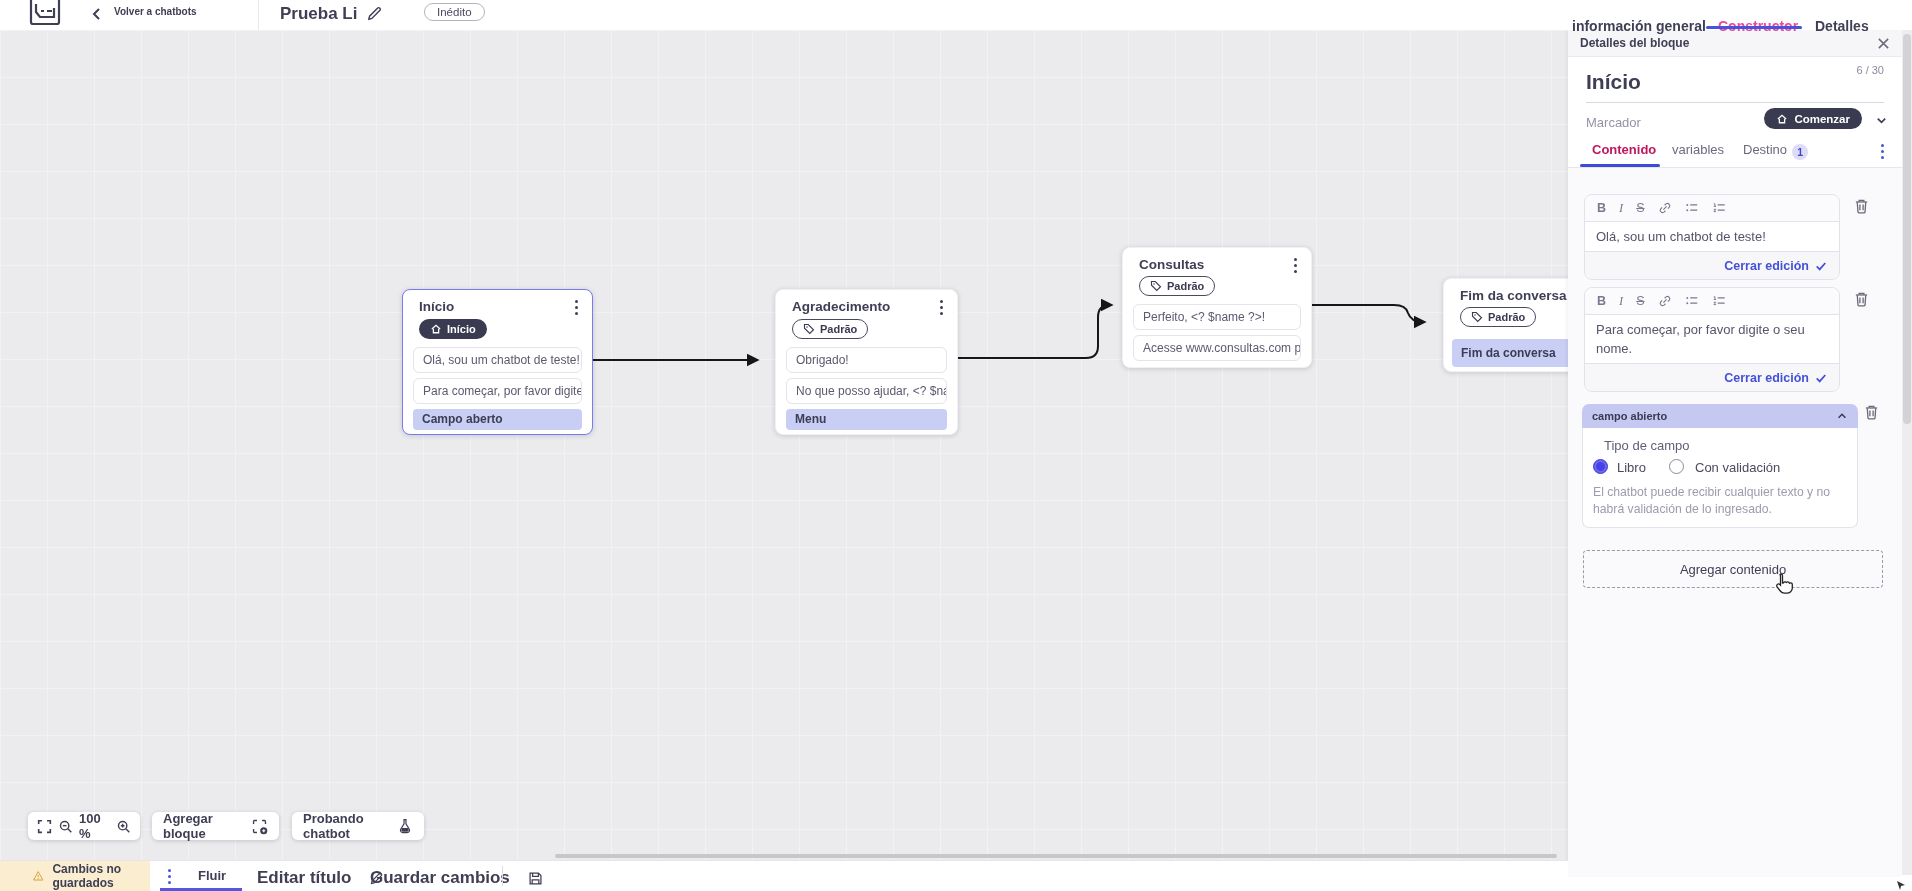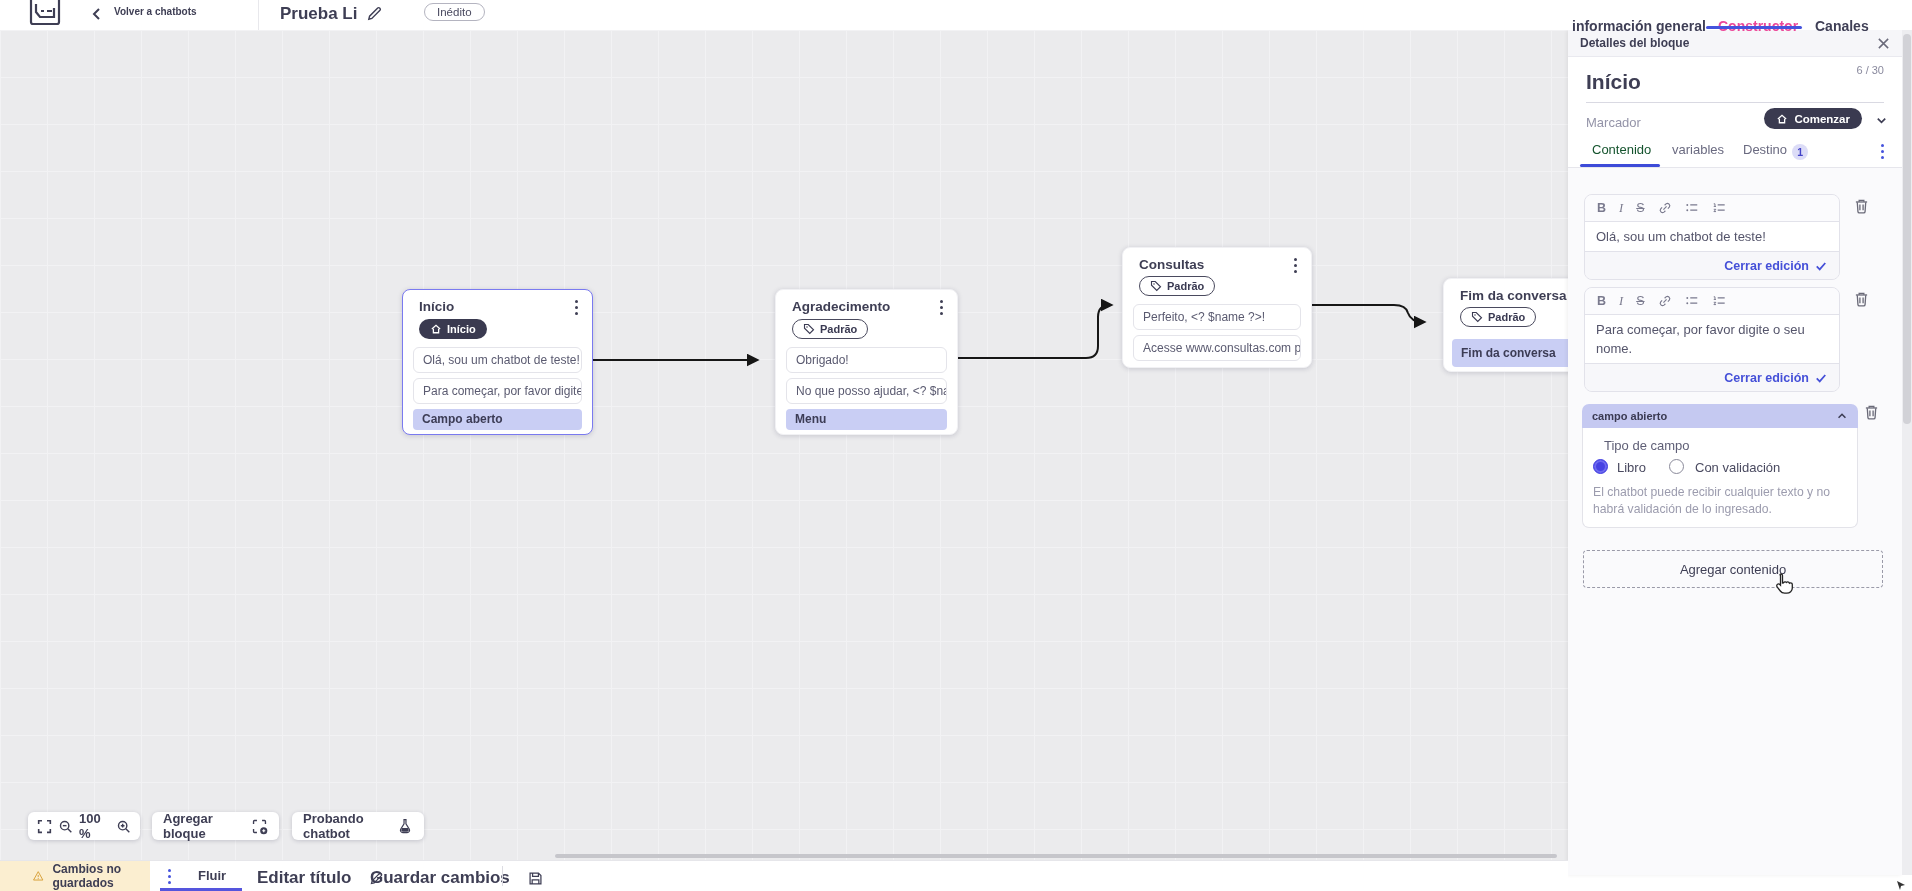--- a/index.html
+++ b/index.html
@@ -46,21 +46,21 @@
   .panel-band-title { font-size:12px; font-weight:700; color:#3e3e54; }
   .block-name { position:absolute; left:18px; top:40px; font-size:21px; font-weight:600; color:#3e3e54; }
   .name-counter { position:absolute; right:18px; top:34px; font-size:11px; color:#8a8a9e; }
   .name-underline { position:absolute; left:18px; right:18px; top:72px; height:1px; background:#d9d9e2; }
   .marker-label { position:absolute; left:18px; top:85px; font-size:13px; color:#9494a8; }
   .marker-pill { position:absolute; right:40px; top:78px; display:inline-flex; align-items:center; gap:6px; background:#3a3a50; color:#fff; border-radius:999px; padding:0 12px; height:21px; font-size:11.5px; font-weight:700; cursor:pointer; }
   .marker-chevron { position:absolute; right:14px; top:83px; cursor:pointer; }
 
   .panel-tabs { position:absolute; left:0; top:104px; width:334px; height:34px; border-bottom:1px solid #e6e6ec; background:#fff; }
   .p-tab { position:absolute; top:8px; font-size:13px; color:#6a6a80; cursor:pointer; white-space:nowrap; }
-  .p-tab.active { color:#14532d; font-weight:400; }
+  .p-tab.active { color:#be185d; font-weight:700; }
   .p-tab-underline { position:absolute; left:12px; bottom:0; width:80px; height:3px; background:#3d4bd8; border-radius:2px; }
   .dest-badge { display:inline-block; margin-left:5px; width:16px; height:16px; line-height:16px; text-align:center; border-radius:50%; background:#dcdcf7; color:#4443c8; font-size:10.5px; font-weight:700; vertical-align:-2px; }
 
   #panel-content { position:absolute; left:0; top:138px; width:334px; height:707px; background:#fafafc; }
 
   .editor-card { position:absolute; left:16px; width:256px; border:1px solid #e2e2ea; border-radius:8px; background:#f7f7fa; overflow:hidden; }
   .editor-toolbar { height:26px; display:flex; align-items:center; gap:13px; padding:0 12px; background:#fbfbfd; }
   .tbtn { font-size:12.5px; color:#7a7a8e; cursor:pointer; line-height:1; display:flex; align-items:center; }
   .tbtn.bold { font-weight:700; }
   .tbtn.italic { font-style:italic; font-family:"Liberation Serif", serif; }
@@ -117,21 +117,21 @@
     <span class="abs tb-title" style="left:280px;top:4px">Prueba Li</span>
     <span class="abs" style="left:366px;top:5px">
       <svg width="17" height="17" viewBox="0 0 18 18" fill="none" stroke="#3e3e54" stroke-width="1.5">
           <path d="M3 15l.8-3.2 8.6-8.6a1.4 1.4 0 0 1 2 0l.4.4a1.4 1.4 0 0 1 0 2L6.2 14.2z"></path>
         </svg>
     </span>
     <span class="abs pill-outline" style="left:424px;top:3px">Inédito</span>
 
     <span class="top-tab" style="left:1572px">información general</span>
     <span class="top-tab active" style="left:1718px">Constructor</span>
-    <span class="top-tab" style="left:1815px">Canales</span>
+    <span class="top-tab" style="left:1815px">Detalles</span>
     <span class="top-tab-underline"></span>
   </header>
 
   <div id="canvas">
 
     <svg id="connectors" width="1568" height="830">
       <defs>
         <marker id="arrow" viewBox="0 0 10 10" refX="8" refY="5" markerWidth="6.5" markerHeight="6.5" orient="auto-start-reverse">
           <path d="M0 0 L10 5 L0 10 z" fill="#161616"></path>
         </marker>

